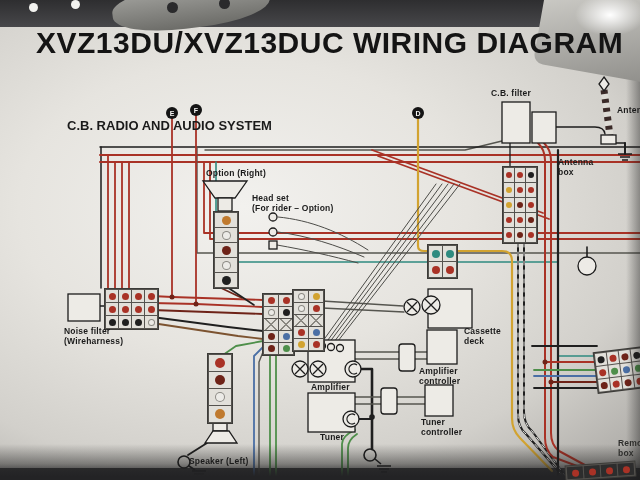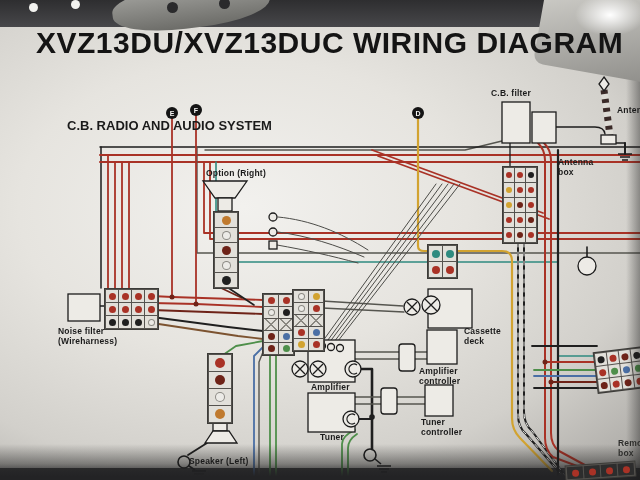--- a/index.html
+++ b/index.html
@@ -454,25 +454,27 @@
   <div class="hole" style="left:219px;top:-2px"></div>
   <div class="glint" style="left:29px;top:3px"></div>
   <div class="glint" style="left:71px;top:0px"></div>
   <div class="tr-object"></div>
   <div class="tr-glare"></div>
 
   <div class="title">XVZ13DU/XVZ13DUC WIRING DIAGRAM</div>
   <div class="subtitle">C.B. RADIO AND AUDIO SYSTEM</div>
 
   <div class="lbl" style="left:206px;top:168px">Option (Right)</div>
+  <div class="lbl" style="left:252px;top:193px">Head set
+(For rider – Option)</div>
   <div class="lbl" style="left:491px;top:88px">C.B. filter</div>
   <div class="lbl" style="left:558px;top:157px">Antenna
 box</div>
   <div class="lbl" style="left:617px;top:105px">Antenna</div>
-  <div class="lbl" style="left:58px;top:326px">Noise filter
+  <div class="lbl" style="left:64px;top:326px">Noise filter
 (Wireharness)</div>
   <div class="lbl" style="left:464px;top:326px">Cassette
 deck</div>
   <div class="lbl" style="left:419px;top:366px">Amplifier
 controller</div>
   <div class="lbl" style="left:421px;top:417px">Tuner
 controller</div>
   <div class="lbl" style="left:311px;top:382px">Amplifier</div>
   <div class="lbl" style="left:320px;top:432px">Tuner</div>
   <div class="lbl" style="left:189px;top:456px">Speaker (Left)</div>

